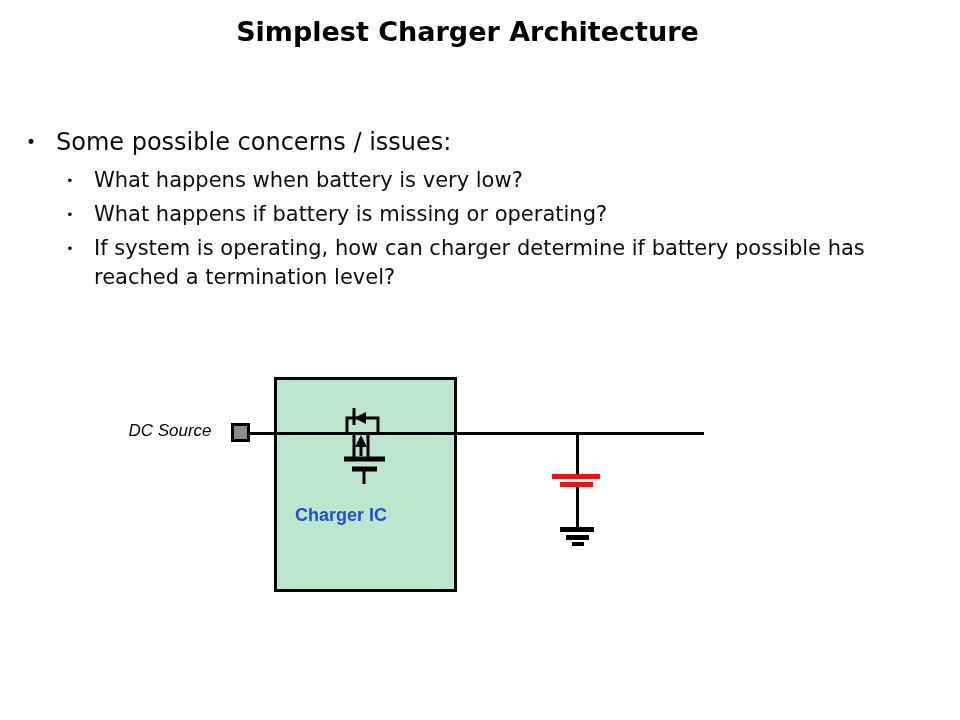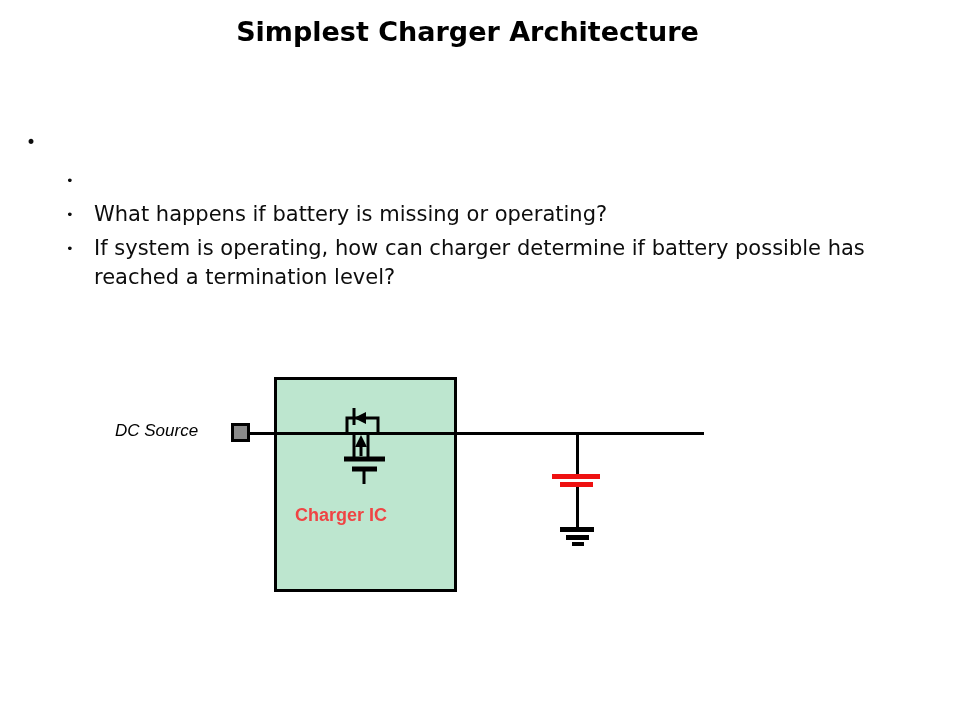--- a/index.html
+++ b/index.html
@@ -30,31 +30,31 @@
   .abs { position:absolute; }
   .wire { background:var(--wire,#000); }
 
   .charger-box {
     left:274px; top:377px; width:177px; height:209px;
     background:var(--charger-box-fill,#bde6cf); border:3px solid #000;
   }
   .charger-label {
     left:295px; top:505px;
     font-family:"Liberation Sans", sans-serif;
-    font-size:18px; font-weight:bold; color:#ef4444;
+    font-size:18px; font-weight:bold; color:#1d4ed8;
   }
 
   .wire-main { left:249px; top:432px; width:455px; height:3px; }
 
   .dc-square {
     left:231px; top:423px; width:13px; height:13px;
     background:var(--connector-fill,#8a8a8a); border:3px solid #000;
   }
   .dc-label {
-    left:115px; top:421px; width:110px; text-align:left;
+    left:115px; top:421px; width:110px; text-align:center;
     font-family:"Liberation Sans", sans-serif;
     font-style:italic; font-size:17px; color:#000;
   }
 
   .transistor { left:333px; top:400px; }
 
   .bat-line-top    { left:576px; top:432px; width:3px; height:44px; }
   .bat-bar-long    { left:552px; top:474px; width:48px; height:5px; background:var(--battery-bar-red,#ee1111); }
   .bat-bar-short   { left:560px; top:482px; width:33px; height:5px; background:var(--battery-bar-red,#ee1111); }
   .bat-line-bottom { left:576px; top:487px; width:3px; height:41px; }
@@ -76,24 +76,26 @@
 </head>
 <body>
 
 <div class="slide">
 
   <div class="title">Simplest Charger Architecture</div>
 
   <div class="bullets">
     <div class="b-row b1">
       <span class="dot">•</span>
+      <span class="txt">Some possible concerns / issues:</span>
     </div>
     <div class="sub">
       <div class="b-row b2">
         <span class="dot">•</span>
+        <span class="txt">What happens when battery is very low?</span>
       </div>
       <div class="b-row b2">
         <span class="dot">•</span>
         <span class="txt">What happens if battery is missing or operating?</span>
       </div>
       <div class="b-row b2">
         <span class="dot">•</span>
         <span class="txt">If system is operating, how can charger determine if battery possible has reached a termination level?</span>
       </div>
     </div>

